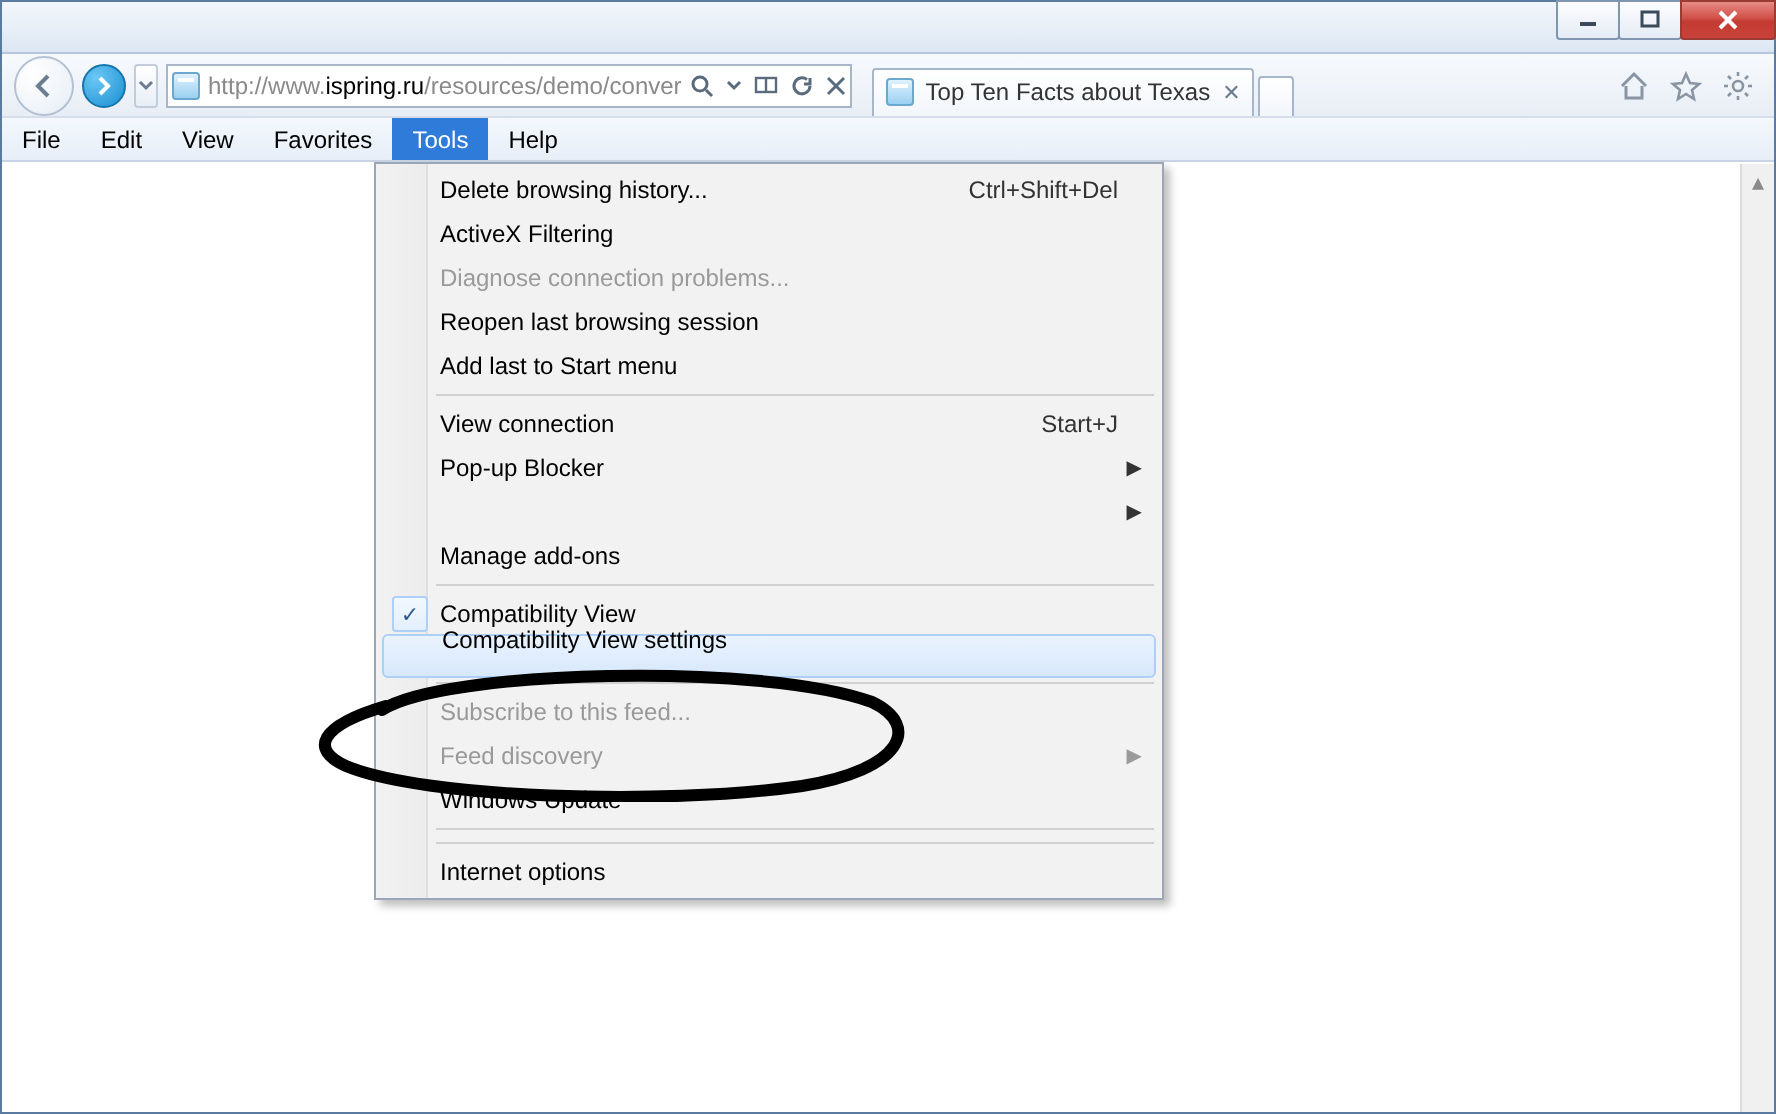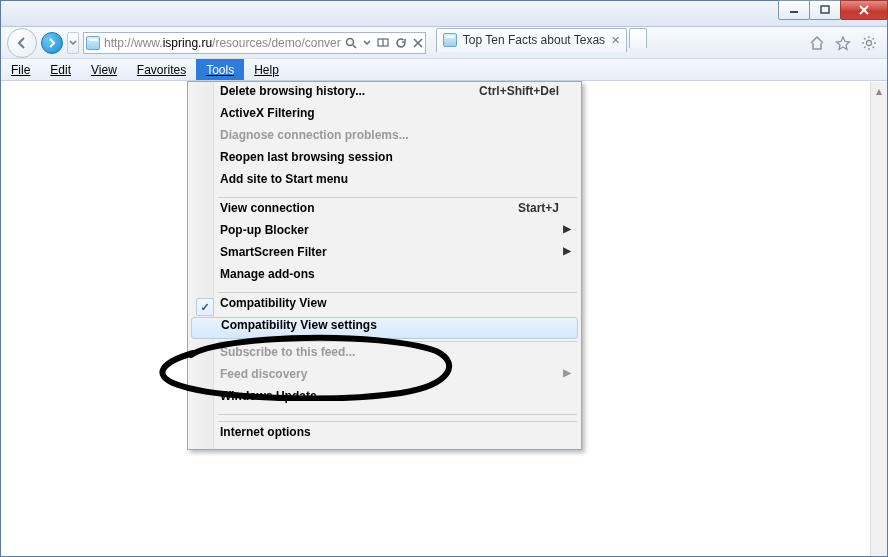--- a/index.html
+++ b/index.html
@@ -116,21 +116,21 @@
   }
   .url .host { color:#000; }
   .url .dim { color:#8a8a8a; }
   .addr-tools {
     display:flex; gap:6px; align-items:center;
     color:#5a6b7d;
   }
   .tabstrip {
     flex:1;
     display:flex;
-    align-items:flex-start;
+    align-items:flex-end;
     height:30px;
     margin-left:6px;
   }
   .tab {
     height: 24px;
     border: 1px solid #a8b6c9;
     border-bottom: none;
     background: linear-gradient(#fff,#f2f6fb);
     border-radius: 2px 2px 0 0;
     display:flex;
@@ -153,21 +153,20 @@
     color:#7a8796;
     padding-right:4px;
   }
   
   .menubar {
     height: 22px;
     background: linear-gradient(#f4f8fd,#e6eef8);
     border-bottom: 1px solid #c8d4e4;
     display:flex;
     align-items:stretch;
-    text-decoration:underline;
   }
   .menuitem {
     padding: 0 10px;
     display:flex;align-items:center;
     color:#000;
     cursor:default;
   }
   .menuitem.active {
     background:#2f7bd9;
     color:#fff;
@@ -199,26 +198,25 @@
     padding: 2px;
     z-index: 10;
   }
   .dd-inner {
     background:#f2f2f2;
     display:flex;
     flex-direction:column;
   }
   .dd-item {
     display:flex;
-    align-items:flex-start;
+    align-items:center;
     height:22px;
     padding: 0 20px 0 30px;
     color:#000;
     position:relative;
-    font-weight:bold;
   }
   .dd-item .label { flex:1; white-space:nowrap; }
   .dd-item .shortcut { color:#333; }
   .dd-item.disabled { color:#9a9a9a; }
   .dd-item.hover {
     background: linear-gradient(#eaf3fe,#d7e8fb);
     border:1px solid #aecff7;
     border-radius:3px;
     margin: -1px 1px;
     padding: 0 19px 16px 29px;
@@ -405,33 +403,32 @@
         <div class="dd-item">
           <span class="label">ActiveX Filtering</span>
         </div>
         <div class="dd-item disabled">
           <span class="label">Diagnose connection problems...</span>
         </div>
         <div class="dd-item">
           <span class="label">Reopen last browsing session</span>
         </div>
         <div class="dd-item">
-          <span class="label">Add site to Start menu</span>
+          <span class="label">Add last to Start menu</span>
         </div>
         <div class="dd-sep"></div>
         <div class="dd-item">
           <span class="label">View connection</span>
           <span class="shortcut">Start+J</span>
         </div>
         <div class="dd-item">
           <span class="label">Pop-up Blocker</span>
           <span class="submenu-arrow">▶</span>
         </div>
         <div class="dd-item">
-          <span class="label">SmartScreen Filter</span>
           <span class="submenu-arrow">▶</span>
         </div>
         <div class="dd-item">
           <span class="label">Manage add-ons</span>
         </div>
         <div class="dd-sep"></div>
         <div class="dd-item">
           <span class="check">✓</span>
           <span class="label">Compatibility View</span>
         </div>

